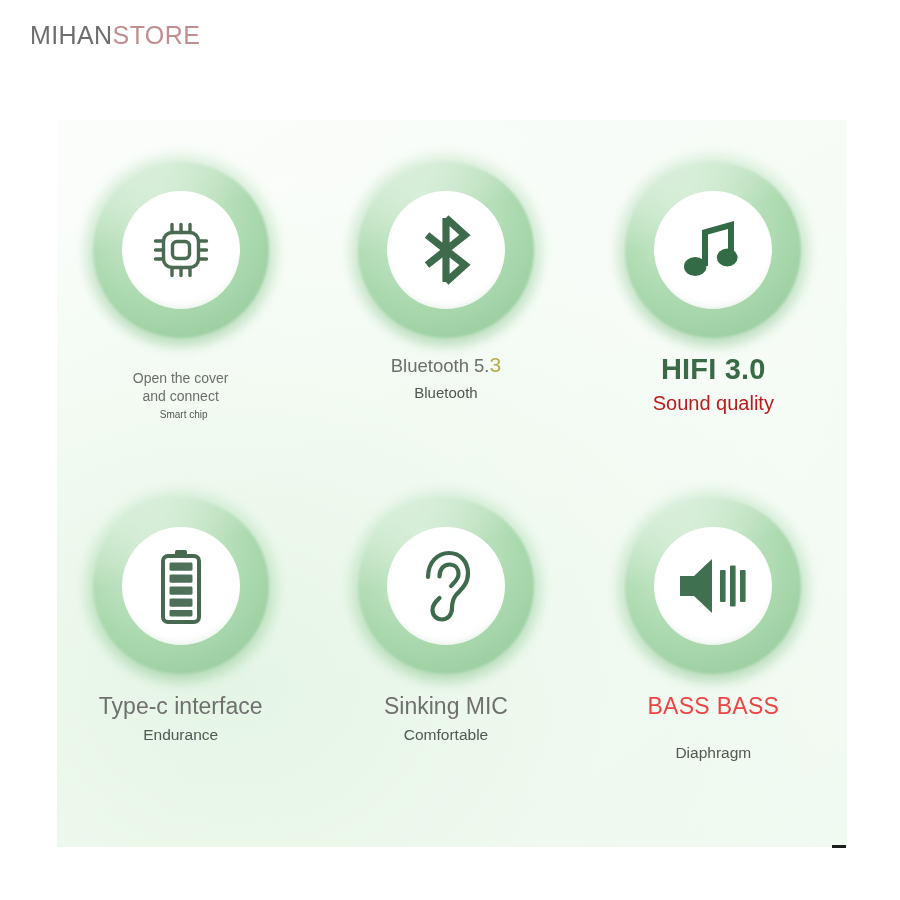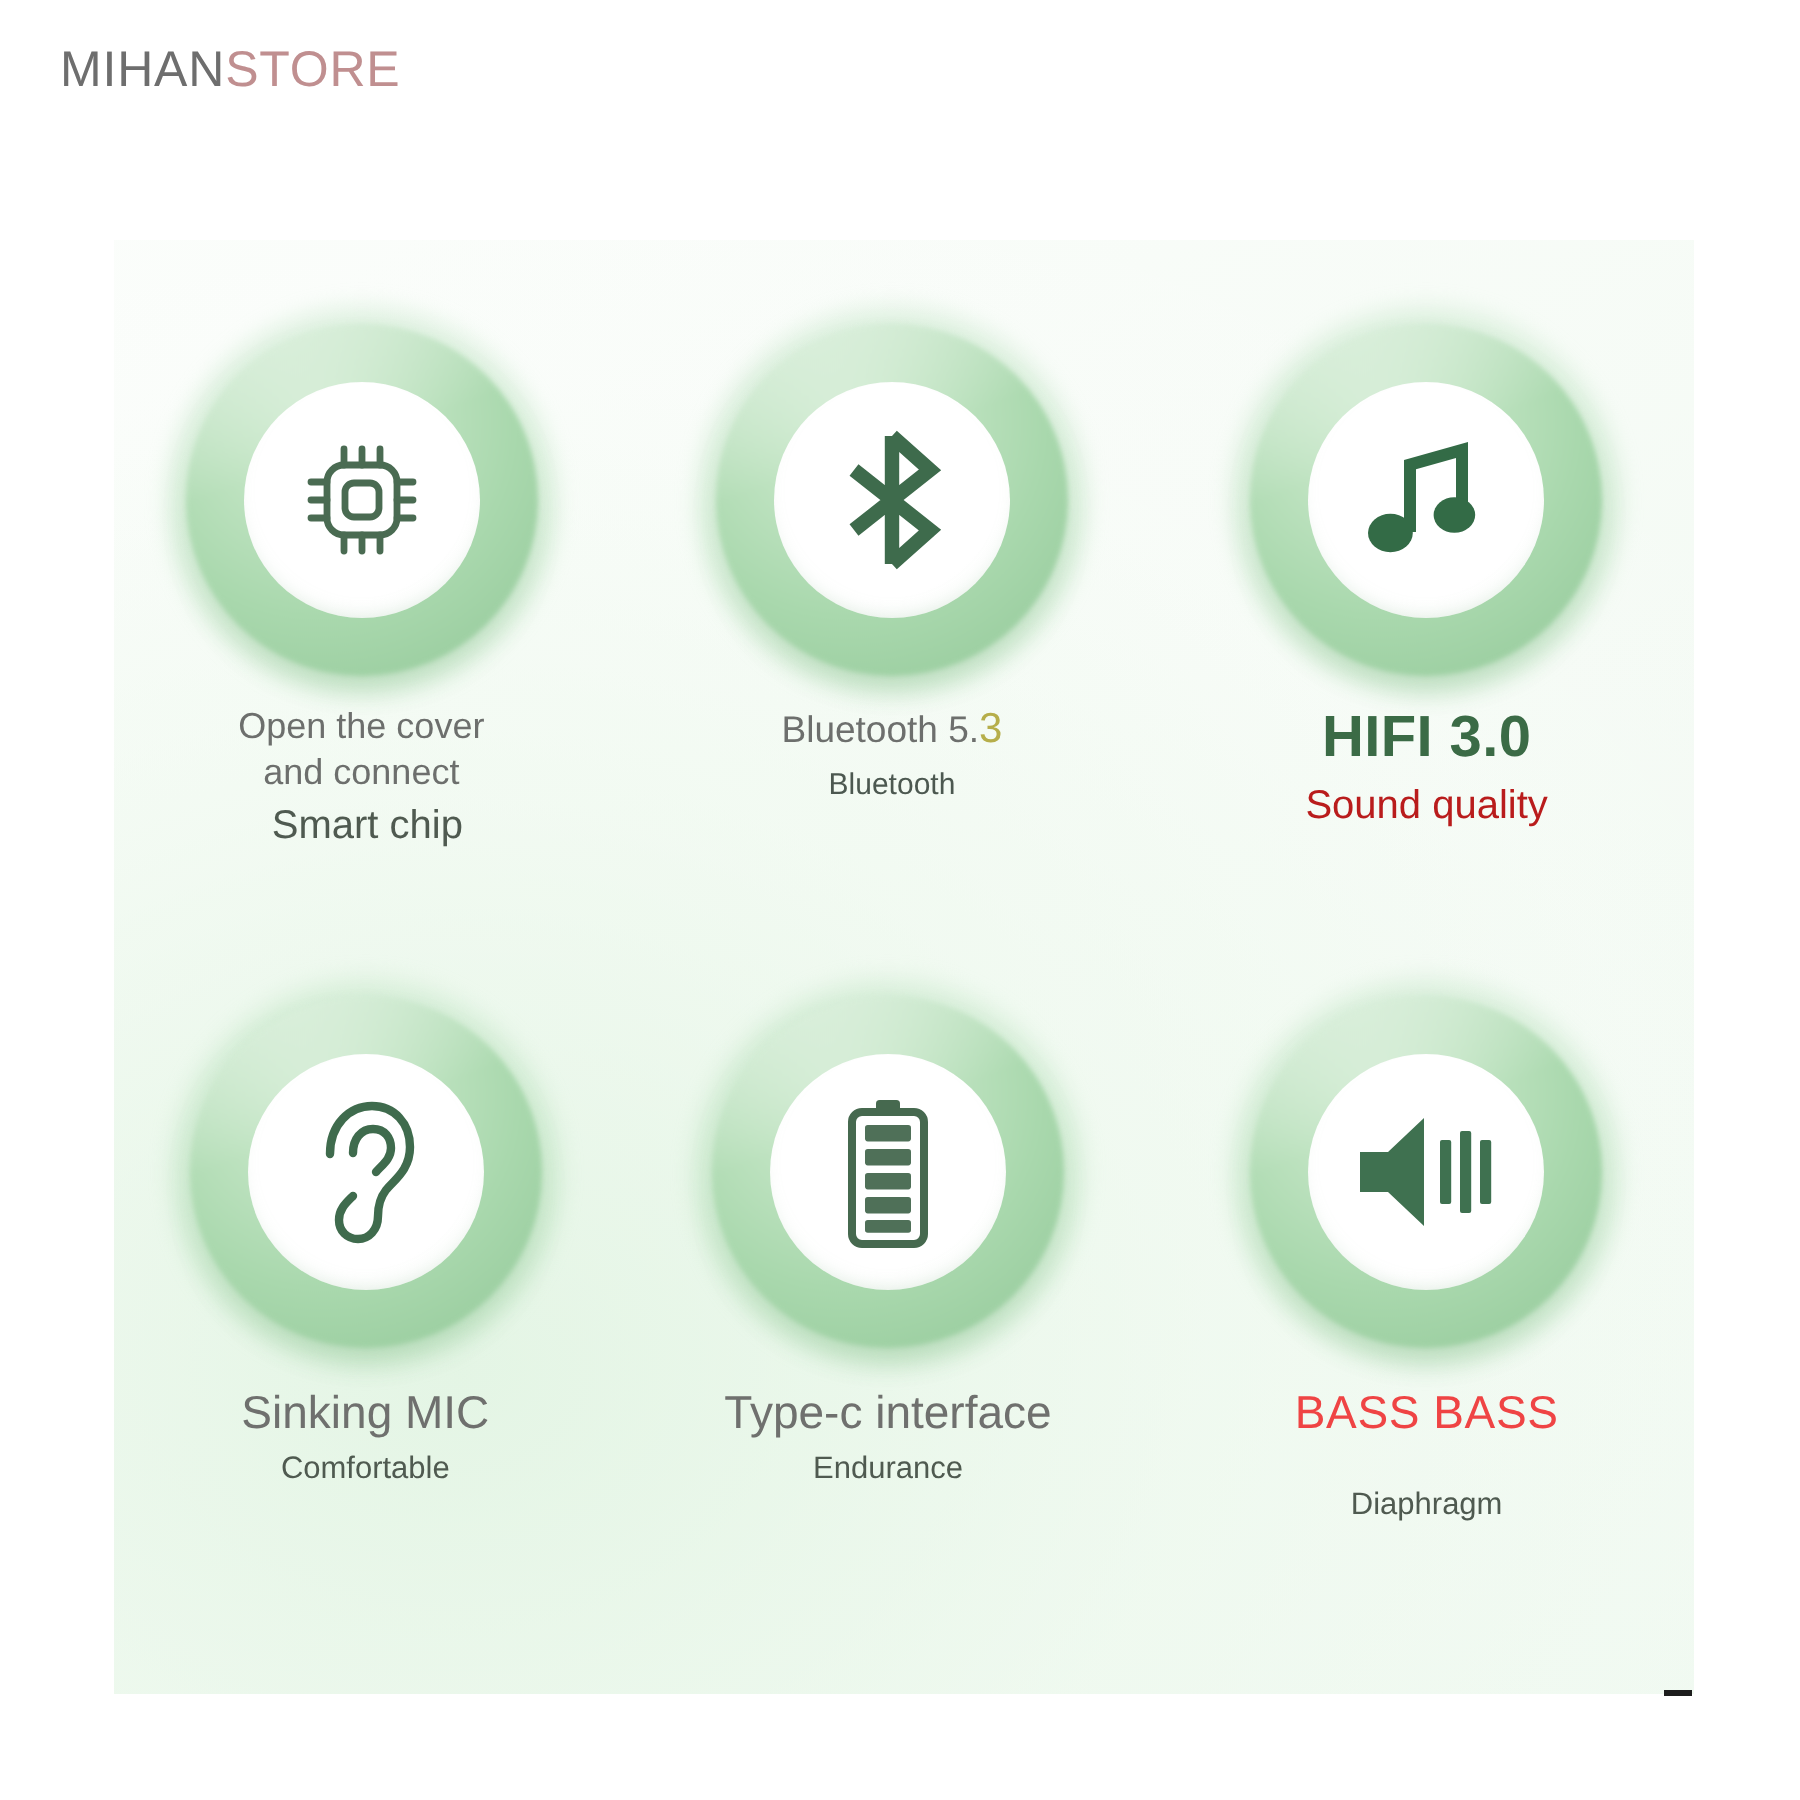--- a/index.html
+++ b/index.html
@@ -136,22 +136,22 @@
     white-space: pre-line;
   }
   .label-sub {
     margin-top: 6px;
     color: #4f5a50;
     font-size: 15px;
     font-weight: 400;
   }
 
   
-  .cell.k-chip .label-main { font-size: 18px; line-height: 1.28; }
-  .cell.k-chip .label-sub  { margin-top: 3px; font-size: 20px; transform: translateX(3px); }
+  .cell.k-chip .label-main { font-size: 14px; line-height: 1.28; margin-top: 18px; }
+  .cell.k-chip .label-sub  { margin-top: 3px; font-size: 10px; transform: translateX(3px); }
 
   .cell.k-bt .label-main { font-size: 18.5px; }
   .cell.k-bt .label-main .hl { color: #b6ae4a; font-size: 21px; }
   .cell.k-bt .label-sub { font-size: 15px; color: #4c5850; }
 
   .cell.k-hifi .label-main {
     font-size: 29px;
     font-weight: 700;
     color: #3b6b46;
     letter-spacing: 0.2px;
@@ -246,43 +246,20 @@
             </g>
           </svg>
         </div>
       </div>
       <div class="labels">
         <div class="label-main">HIFI 3.0</div>
         <div class="label-sub">Sound quality</div>
       </div>
     </div>
 
-    <div class="cell c1 k-mic row2">
-      <div class="disc-wrap">
-        <div class="disc-glow"></div>
-        <div class="disc-ring"></div>
-        <div class="disc-inner">
-          <svg width="60" height="76" viewBox="0 0 60 76">
-            <g fill="none" stroke="#3f6b4d" stroke-width="4.2" stroke-linecap="round" stroke-linejoin="round">
-              <path d="M12 29 C12 14 22 5 33 5 C44 5 52 13.5 52 25.5
-                       C52 37 44 42 40 47 C36.5 51.5 36 56 36 60
-                       C36 67 31.5 71.5 26 71.5 C20.5 71.5 16.5 67.5 16.5 62
-                       C16.5 56.5 20 53.5 23.5 50"></path>
-              <path d="M23.5 28.5 C23.5 21.5 27.5 16.5 33.5 16.5
-                       C39.5 16.5 42.5 21 42.5 26 C42.5 31.5 38 34.5 35 38"></path>
-            </g>
-          </svg>
-        </div>
-      </div>
-      <div class="labels">
-        <div class="label-main">Sinking MIC</div>
-        <div class="label-sub">Comfortable</div>
-      </div>
-    </div>
-
     <div class="cell c0 k-batt row2">
       <div class="disc-wrap">
         <div class="disc-glow"></div>
         <div class="disc-ring"></div>
         <div class="disc-inner">
           <svg width="46" height="76" viewBox="0 0 46 76">
             <rect x="17" y="2" width="12" height="6" rx="1.8" fill="#46694f"></rect>
             <rect x="5" y="8" width="36" height="66" rx="5" fill="none" stroke="#46694f" stroke-width="4"></rect>
             <g fill="#4f7058">
               <rect x="11.5" y="14.5" width="23" height="8.2" rx="1.4"></rect>
@@ -293,20 +270,43 @@
             </g>
           </svg>
         </div>
       </div>
       <div class="labels">
         <div class="label-main">Type-c interface</div>
         <div class="label-sub">Endurance</div>
       </div>
     </div>
 
+    <div class="cell c1 k-mic row2">
+      <div class="disc-wrap">
+        <div class="disc-glow"></div>
+        <div class="disc-ring"></div>
+        <div class="disc-inner">
+          <svg width="60" height="76" viewBox="0 0 60 76">
+            <g fill="none" stroke="#3f6b4d" stroke-width="4.2" stroke-linecap="round" stroke-linejoin="round">
+              <path d="M12 29 C12 14 22 5 33 5 C44 5 52 13.5 52 25.5
+                       C52 37 44 42 40 47 C36.5 51.5 36 56 36 60
+                       C36 67 31.5 71.5 26 71.5 C20.5 71.5 16.5 67.5 16.5 62
+                       C16.5 56.5 20 53.5 23.5 50"></path>
+              <path d="M23.5 28.5 C23.5 21.5 27.5 16.5 33.5 16.5
+                       C39.5 16.5 42.5 21 42.5 26 C42.5 31.5 38 34.5 35 38"></path>
+            </g>
+          </svg>
+        </div>
+      </div>
+      <div class="labels">
+        <div class="label-main">Sinking MIC</div>
+        <div class="label-sub">Comfortable</div>
+      </div>
+    </div>
+
     <div class="cell c2 k-bass row2">
       <div class="disc-wrap">
         <div class="disc-glow"></div>
         <div class="disc-ring"></div>
         <div class="disc-inner">
           <svg width="74" height="58" viewBox="0 0 74 58">
             <path d="M4 19 L18 19 L36 2 L36 56 L18 39 L4 39 Z" fill="#3f7150"></path>
             <g fill="#3f7150">
               <rect x="44" y="13" width="5.6" height="32" rx="1"></rect>
               <rect x="54" y="8.5" width="5.6" height="41" rx="1"></rect>

